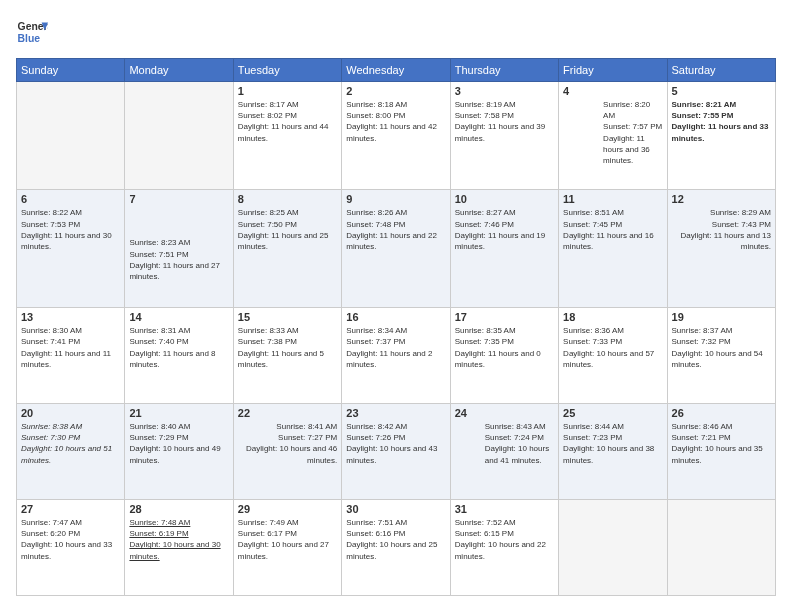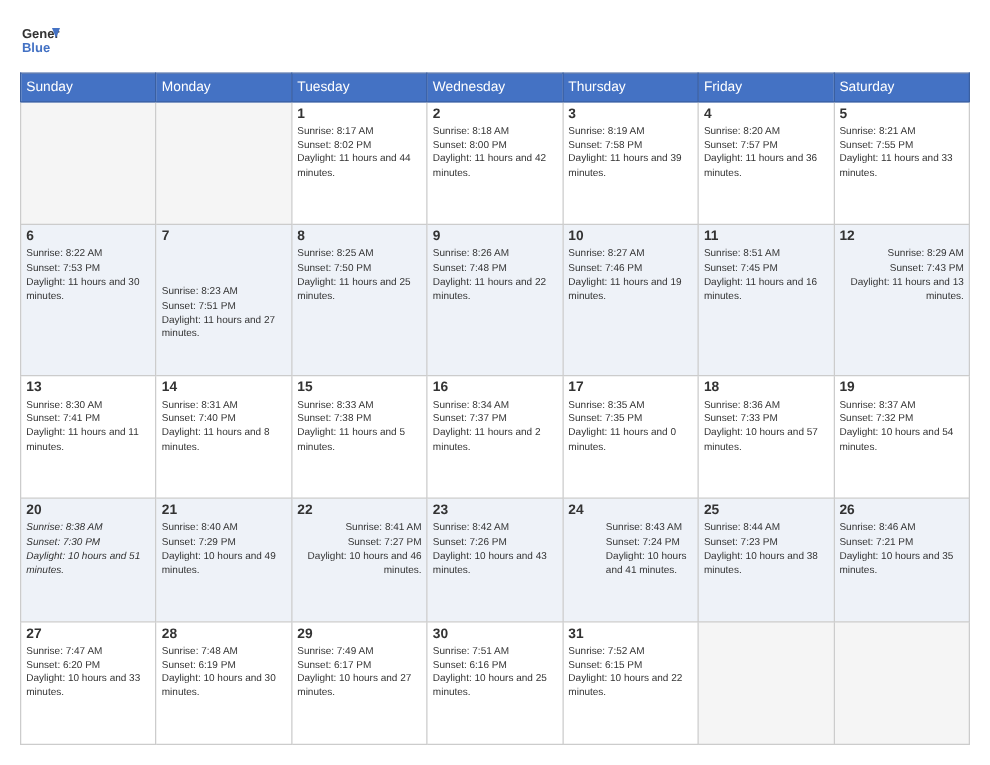--- a/index.html
+++ b/index.html
@@ -135,27 +135,27 @@
 Daylight: 11 hours and 42 minutes.</div>
           </td>
           <td>
             <span class="day-num">3</span>
             <div class="cell-text" style="white-space: pre-line;">Sunrise: 8:19 AM
 Sunset: 7:58 PM
 Daylight: 11 hours and 39 minutes.</div>
           </td>
           <td>
             <span class="day-num">4</span>
-            <div class="cell-text" style="white-space: pre-line;">Sunrise: 8:20 AM
+            <div class="cell-text" style="white-space: pre-line; margin-left: 40px;">Sunrise: 8:20 AM
 Sunset: 7:57 PM
 Daylight: 11 hours and 36 minutes.</div>
           </td>
           <td>
             <span class="day-num">5</span>
-            <div class="cell-text" style="white-space: pre-line;">Sunrise: 8:21 AM
+            <div class="cell-text" style="white-space: pre-line; font-weight: bold;">Sunrise: 8:21 AM
 Sunset: 7:55 PM
 Daylight: 11 hours and 33 minutes.</div>
           </td>
         </tr>
         <tr class="alt-row">
           <td>
             <span class="day-num">6</span>
             <div class="cell-text" style="white-space: pre-line;">Sunrise: 8:22 AM
 Sunset: 7:53 PM
 Daylight: 11 hours and 30 minutes.</div>
@@ -287,21 +287,21 @@
         </tr>
         <tr>
           <td>
             <span class="day-num">27</span>
             <div class="cell-text" style="white-space: pre-line;">Sunrise: 7:47 AM
 Sunset: 6:20 PM
 Daylight: 10 hours and 33 minutes.</div>
           </td>
           <td>
             <span class="day-num">28</span>
-            <div class="cell-text" style="white-space: pre-line;">Sunrise: 7:48 AM
+            <div class="cell-text" style="white-space: pre-line; text-decoration: underline;">Sunrise: 7:48 AM
 Sunset: 6:19 PM
 Daylight: 10 hours and 30 minutes.</div>
           </td>
           <td>
             <span class="day-num">29</span>
             <div class="cell-text" style="white-space: pre-line;">Sunrise: 7:49 AM
 Sunset: 6:17 PM
 Daylight: 10 hours and 27 minutes.</div>
           </td>
           <td>

